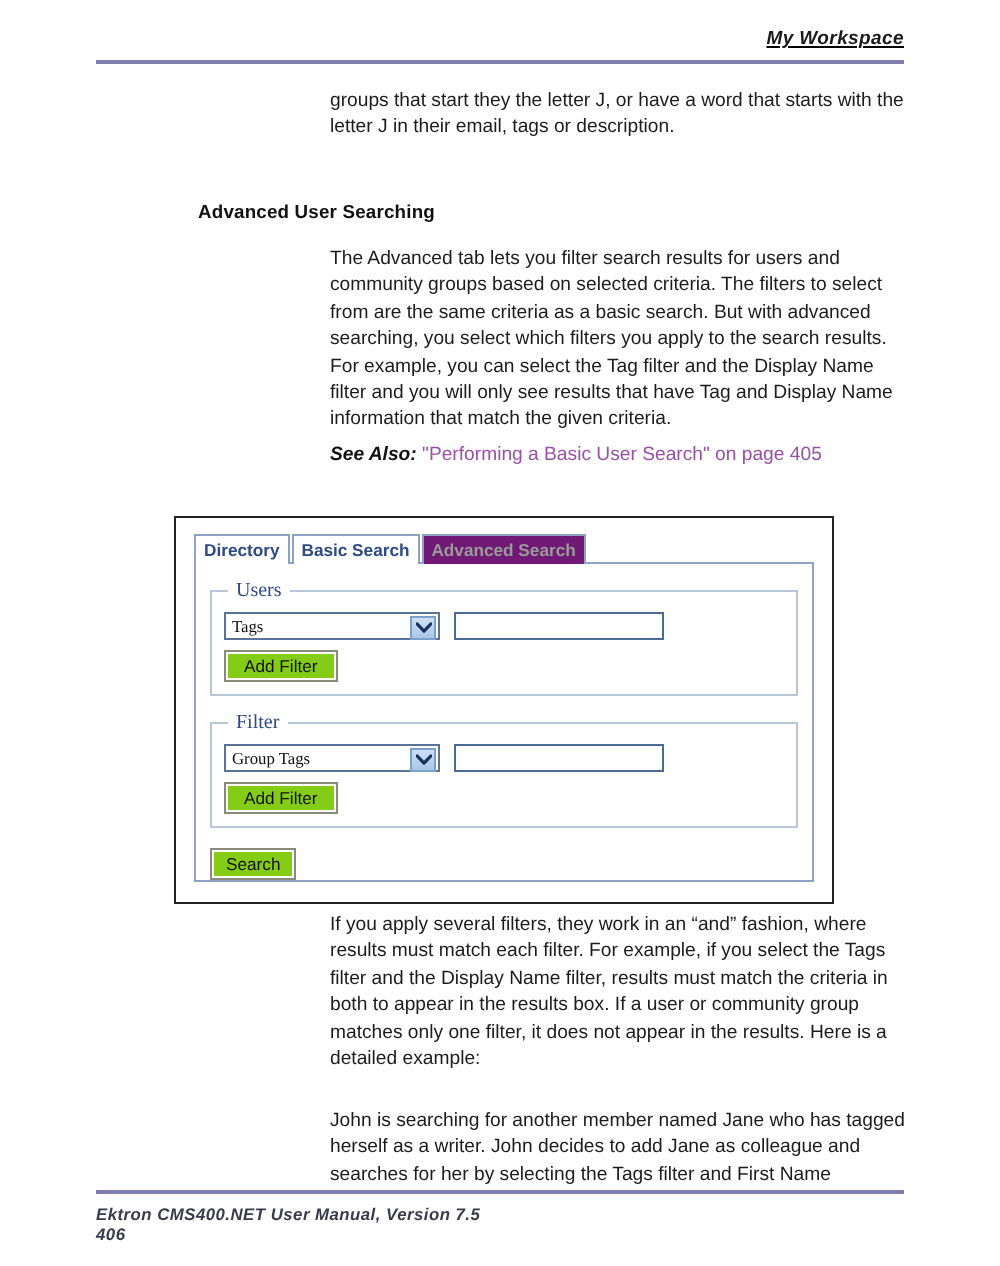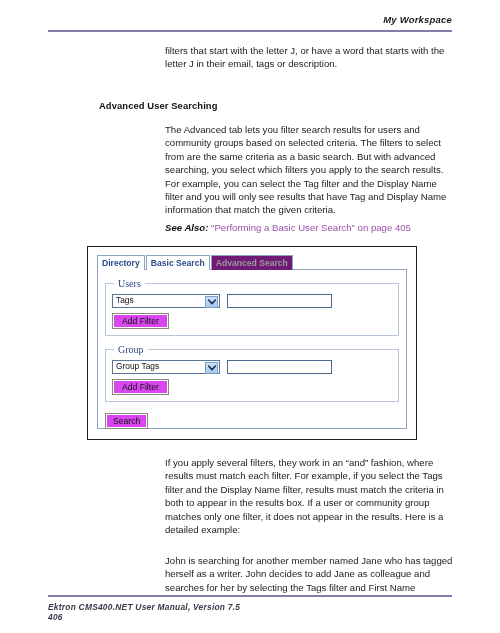--- a/index.html
+++ b/index.html
@@ -22,20 +22,21 @@
     height: 633px;
     box-sizing: border-box;
   }
 
   
   .header {
     position: absolute;
     left: 48px;
     top: 14px;
     width: 404px;
+    text-decoration: underline;
   }
   .header-title {
     text-align: right;
     font-style: italic;
     font-size: 9.5px;
     font-weight: 600;
     letter-spacing: 0.2px;
     color: #1a1a1a;
     line-height: 12px;
   }
@@ -80,21 +81,21 @@
     color: #111;
   }
   .seealso .sa-link {
     color: #9a4fa8;
   }
 
   
   .shot-frame {
     position: absolute;
     left: 87px;
-    top: 246px;
+    top: 258px;
     width: 330px;
     height: 194px;
     border: 1.6px solid #222222;
     background: #ffffff;
     box-sizing: border-box;
   }
   .shot-inner {
     position: absolute;
     left: 9px;
     top: 8px;
@@ -160,24 +161,25 @@
   }
 
   .select {
     position: relative;
     width: 108px;
     height: 14px;
     border: 1px solid #5a7399;
     background: #ffffff;
     box-sizing: border-box;
     display: flex;
-    align-items: flex-start;
+    align-items: center;
     font-size: 8.4px;
     color: #111111;
     padding-left: 3px;
+    font-family: Liberation Serif, serif;
   }
   .select .sel-arrow {
     position: absolute;
     right: 1px;
     top: 1px;
     width: 13px;
     height: 12px;
     background: linear-gradient(to bottom, #cfe0f4 0%, #a9c6e8 100%);
     border: 1px solid #7ba0cc;
     box-sizing: border-box;
@@ -193,21 +195,21 @@
     border: 1px solid #4a6a94;
     background: #ffffff;
     box-sizing: border-box;
   }
 
   .btn {
     margin-top: 5px;
     display: inline-block;
     font-size: 8.6px;
     color: #111111;
-    background: #d946ef;
+    background: #84cc16;
     border: 1px solid #8a8a7a;
     box-shadow: inset -1px -1px 0 #ffffff, inset 1px 1px 0 #ffffff;
     padding: 2px 9px 2px 9px;
     line-height: 10px;
     box-sizing: border-box;
   }
   .btn.search-btn {
     margin-top: 0;
     padding: 2px 7px;
   }
@@ -240,21 +242,21 @@
 <body>
 
 <div class="page">
 
   <div class="header">
     <div class="header-title">My Workspace</div>
     <div class="header-rule"></div>
   </div>
 
   <div class="col" style="top:44px;">
-    <p class="body">filters that start with the letter J, or have a word that starts with the letter J in their email, tags or description.</p>
+    <p class="body">groups that start they the letter J, or have a word that starts with the letter J in their email, tags or description.</p>
   </div>
 
   <div class="heading" style="top:100px;">Advanced User Searching</div>
 
   <div class="col" style="top:123px;">
     <p class="body">The Advanced tab lets you filter search results for users and community groups based on selected criteria. The filters to select from are the same criteria as a basic search. But with advanced searching, you select which filters you apply to the search results. For example, you can select the Tag filter and the Display Name filter and you will only see results that have Tag and Display Name information that match the given criteria.</p>
   </div>
 
   <div class="seealso" style="top:221px;">
     <span class="sa-label">See Also:</span>
@@ -282,21 +284,21 @@
                   <path d="M0.6 1 L4 4.6 L7.4 1" fill="none" stroke="#18325e" stroke-width="1.6" stroke-linecap="round" stroke-linejoin="round"></path>
                 </svg>
               </span>
             </div>
             <input class="textbox" type="text" placeholder="" style="">
           </div>
           <div class="btn">Add Filter</div>
         </fieldset>
 
         <fieldset class="group">
-          <legend>Group</legend>
+          <legend>Filter</legend>
           <div class="row">
             <div class="select">
               <span>Group Tags</span>
               <span class="sel-arrow">
                 <svg width="8" height="6" viewBox="0 0 8 6" aria-hidden="true">
                   <path d="M0.6 1 L4 4.6 L7.4 1" fill="none" stroke="#18325e" stroke-width="1.6" stroke-linecap="round" stroke-linejoin="round"></path>
                 </svg>
               </span>
             </div>
             <input class="textbox" type="text" placeholder="" style="">

